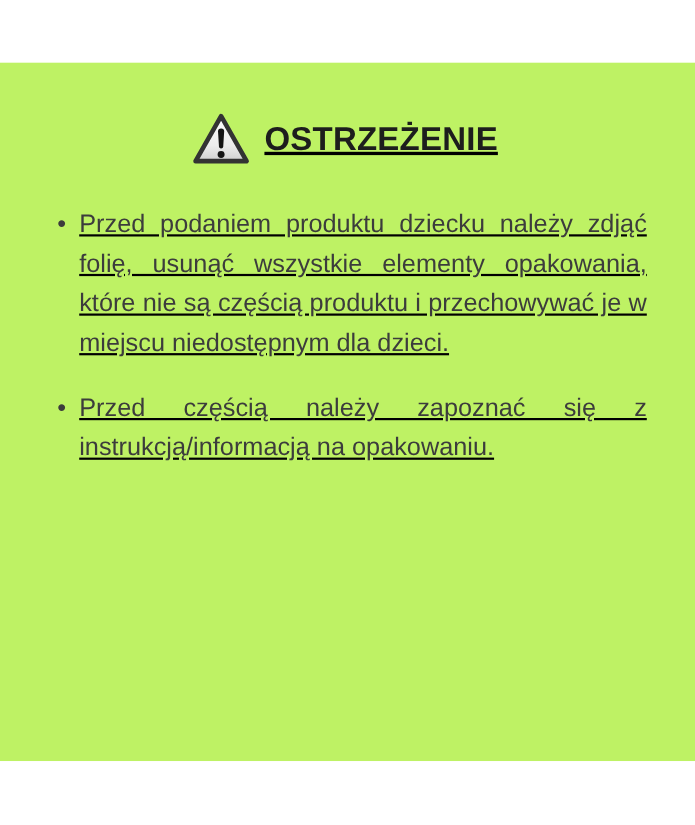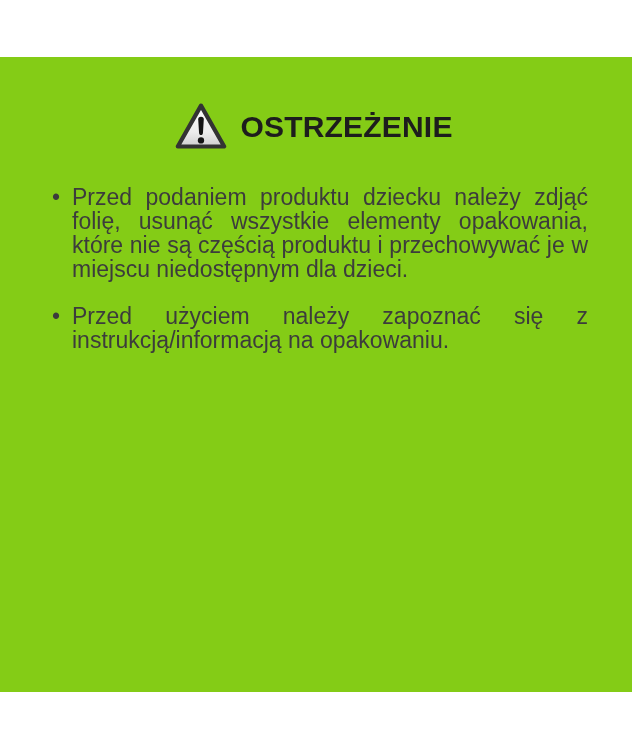--- a/index.html
+++ b/index.html
@@ -14,22 +14,23 @@
     width: 632px;
     height: 750px;
     display: flex;
     flex-direction: column;
     background: #ffffff;
   }
   .band-top    { height: 57px; background: #ffffff; flex: 0 0 auto; }
   .band-bottom { height: 58px; background: #ffffff; flex: 0 0 auto; }
   .panel {
     flex: 1 1 auto;
-    background: #84cc16;
+    background: #bef264;
     padding: 44px 44px 0 52px;
+    text-decoration: underline;
   }
   .warning-header {
     display: flex;
     align-items: center;
     justify-content: center;
     gap: 11px;
     margin-bottom: 32px;
     margin-left: -14px; 
   }
   .warning-icon { flex: 0 0 auto; line-height: 0; }
@@ -39,21 +40,21 @@
     font-weight: 700;
     color: #1d1d1d;
     letter-spacing: 0.2px;
     white-space: nowrap;
   }
   ul.warning-list { list-style: none; }
   ul.warning-list li {
     position: relative;
     padding-left: 20px;
     font-size: 23px;
-    line-height: 24px;
+    line-height: 36px;
     color: #3c3c3c;
     text-align: justify;
     margin-bottom: 23px;
   }
   ul.warning-list li::before {
     content: "\2022";
     position: absolute;
     left: 0;
     top: 0;
     color: #3c3c3c;
@@ -81,20 +82,20 @@
           <path d="M30 5 L55 49 L5 49 Z" fill="url(#triFill)" stroke="#333333" stroke-width="4.5" stroke-linejoin="round"></path>
           <path d="M30 17 c2 0 3.1 1.1 3 3 l-0.9 14.5 c-0.1 1.4 -0.9 2.2 -2.1 2.2 c-1.2 0 -2 -0.8 -2.1 -2.2 L27 20 c-0.1 -1.9 1 -3 3 -3 Z" fill="#141414"></path>
           <circle cx="30" cy="42.5" r="3.4" fill="#141414"></circle>
         </svg>
       </span>
       <h1 class="warning-title">OSTRZEŻENIE</h1>
     </div>
 
     <ul class="warning-list">
       <li>Przed podaniem produktu dziecku należy zdjąć folię, usunąć wszystkie elementy opakowania, które nie są częścią produktu i przechowywać je w miejscu niedostępnym dla dzieci.</li>
-      <li>Przed użyciem należy zapoznać się z instrukcją/informacją na opakowaniu.</li>
+      <li>Przed częścią należy zapoznać się z instrukcją/informacją na opakowaniu.</li>
     </ul>
 
   </div>
 
   <div class="band-bottom"></div>
 
 </div>
 
 </body></html>

